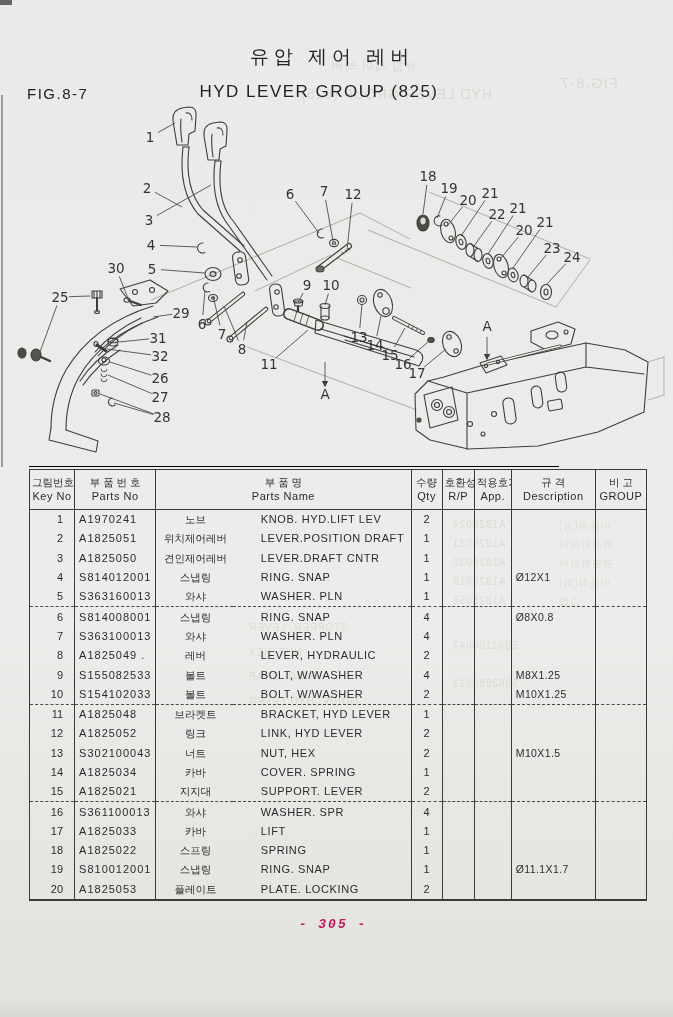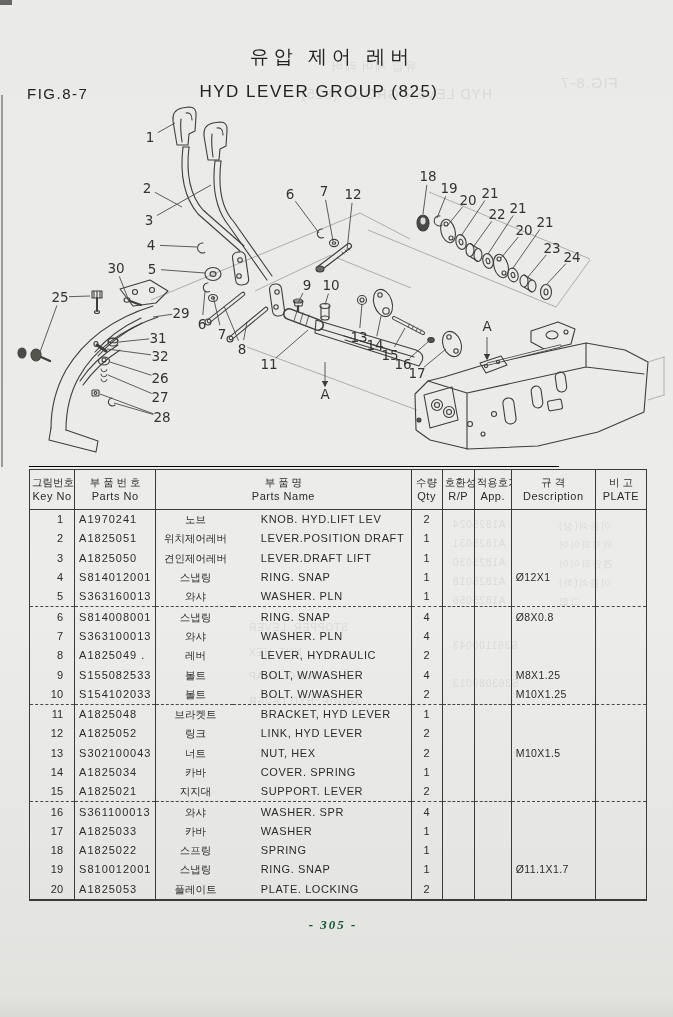--- a/index.html
+++ b/index.html
@@ -8,22 +8,22 @@
        font-family:"Liberation Sans","DejaVu Sans",sans-serif;color:#2c2c2c;}
   .page{position:absolute;inset:0;}
   .scan-corner{position:absolute;left:0;top:0;width:12px;height:5px;background:#3a3a38;opacity:.75;}
   .scan-edge{position:absolute;left:1px;top:95px;width:2px;height:372px;background:#5a5a58;opacity:.55;}
   .title-kr{position:absolute;top:44px;left:332px;transform:translateX(-50%);
             font-size:19px;letter-spacing:5px;white-space:nowrap;color:#222;}
   .title-en{position:absolute;top:82px;left:319px;transform:translateX(-50%);
             font-size:17px;letter-spacing:1.5px;white-space:nowrap;color:#222;}
   .fig-label{position:absolute;top:85px;left:27px;font-size:15px;letter-spacing:1.5px;color:#222;}
   .page-num{position:absolute;top:917px;left:333px;transform:translateX(-50%);
-            font-family:Liberation Serif, serif;font-style:italic;font-weight:bold;
-            font-size:13px;letter-spacing:2px;color:#14532d;white-space:nowrap;}
+            font-family:Liberation Mono, monospace;font-style:italic;font-weight:bold;
+            font-size:13px;letter-spacing:2px;color:#be185d;white-space:nowrap;}
   svg#diagram{position:absolute;left:0;top:0;pointer-events:none;}
   .part{stroke:#3e3e3c;fill:none;stroke-width:1.1;stroke-linecap:round;stroke-linejoin:round;}
   .thin{stroke:#92928e;fill:none;stroke-width:.7;}
   .leader{stroke:#4c4c4a;stroke-width:.9;fill:none;}
   .callout{font-family:"DejaVu Sans",sans-serif;font-size:13.5px;fill:#333;text-anchor:middle;}
   .ghost{position:absolute;transform:scaleX(-1);opacity:.13;color:#68685f;
          letter-spacing:1px;white-space:nowrap;filter:blur(.3px);}
   
   .table-wrap{position:absolute;left:29px;top:466px;width:530px;
               border-top:1px solid #000000;padding-top:2px;background:transparent;}
@@ -372,21 +372,21 @@
           <th class="bl">
               <div class="hk">적용호기</div>
               <div class="he">App.</div>
             </th>
           <th class="bl">
               <div class="hk">규 격</div>
               <div class="he">Description</div>
             </th>
           <th class="bl">
               <div class="hk">비 고</div>
-              <div class="he">PLATE</div>
+              <div class="he">GROUP</div>
             </th>
         </tr>
       </thead>
       <tbody>
           <tr>
             <td class="col-key">1</td>
             <td class="col-partno">A1970241</td>
             <td class="col-kr">노브</td>
             <td class="col-en">KNOB. HYD.LIFT LEV</td>
             <td class="col-qty">2</td>
@@ -403,21 +403,21 @@
             <td class="col-qty">1</td>
             <td class="col-rp"></td>
             <td class="col-app"></td>
             <td class="col-desc"></td>
             <td class="col-rema"></td>
           </tr>
           <tr>
             <td class="col-key">3</td>
             <td class="col-partno">A1825050</td>
             <td class="col-kr">견인제어레버</td>
-            <td class="col-en">LEVER.DRAFT LIFT</td>
+            <td class="col-en">LEVER.DRAFT CNTR</td>
             <td class="col-qty">1</td>
             <td class="col-rp"></td>
             <td class="col-app"></td>
             <td class="col-desc"></td>
             <td class="col-rema"></td>
           </tr>
           <tr>
             <td class="col-key">4</td>
             <td class="col-partno">S814012001</td>
             <td class="col-kr">스냅링</td>
@@ -557,21 +557,21 @@
             <td class="col-qty">4</td>
             <td class="col-rp"></td>
             <td class="col-app"></td>
             <td class="col-desc"></td>
             <td class="col-rema"></td>
           </tr>
           <tr>
             <td class="col-key">17</td>
             <td class="col-partno">A1825033</td>
             <td class="col-kr">카바</td>
-            <td class="col-en">WASHER</td>
+            <td class="col-en">LIFT</td>
             <td class="col-qty">1</td>
             <td class="col-rp"></td>
             <td class="col-app"></td>
             <td class="col-desc"></td>
             <td class="col-rema"></td>
           </tr>
           <tr>
             <td class="col-key">18</td>
             <td class="col-partno">A1825022</td>
             <td class="col-kr">스프링</td>

